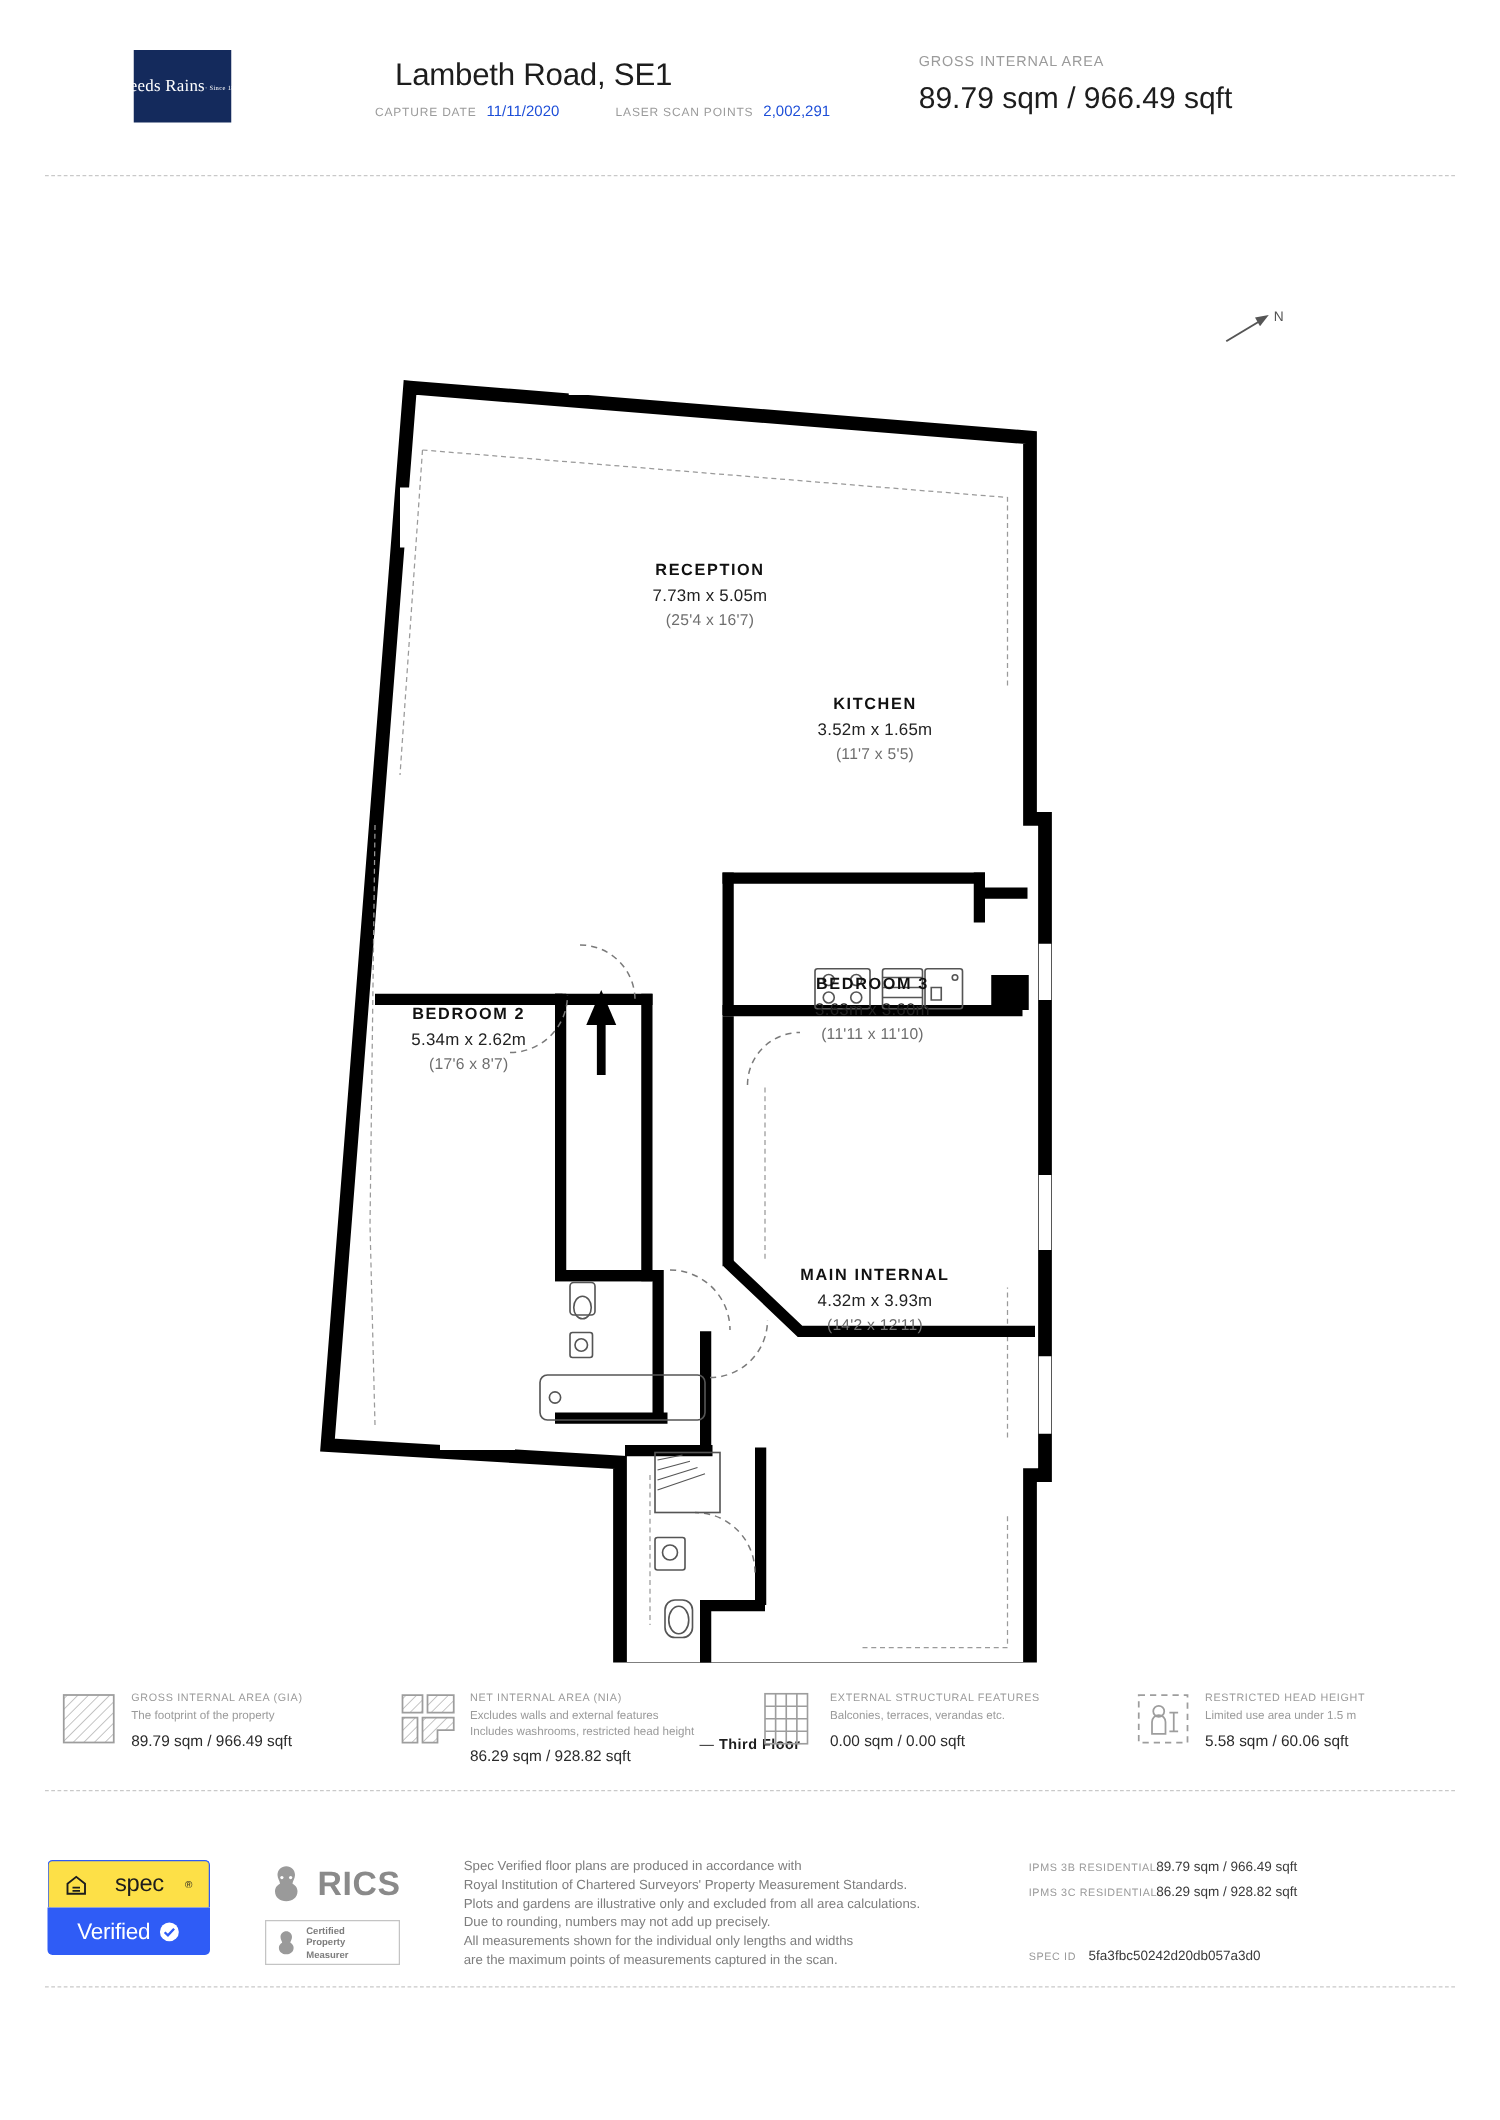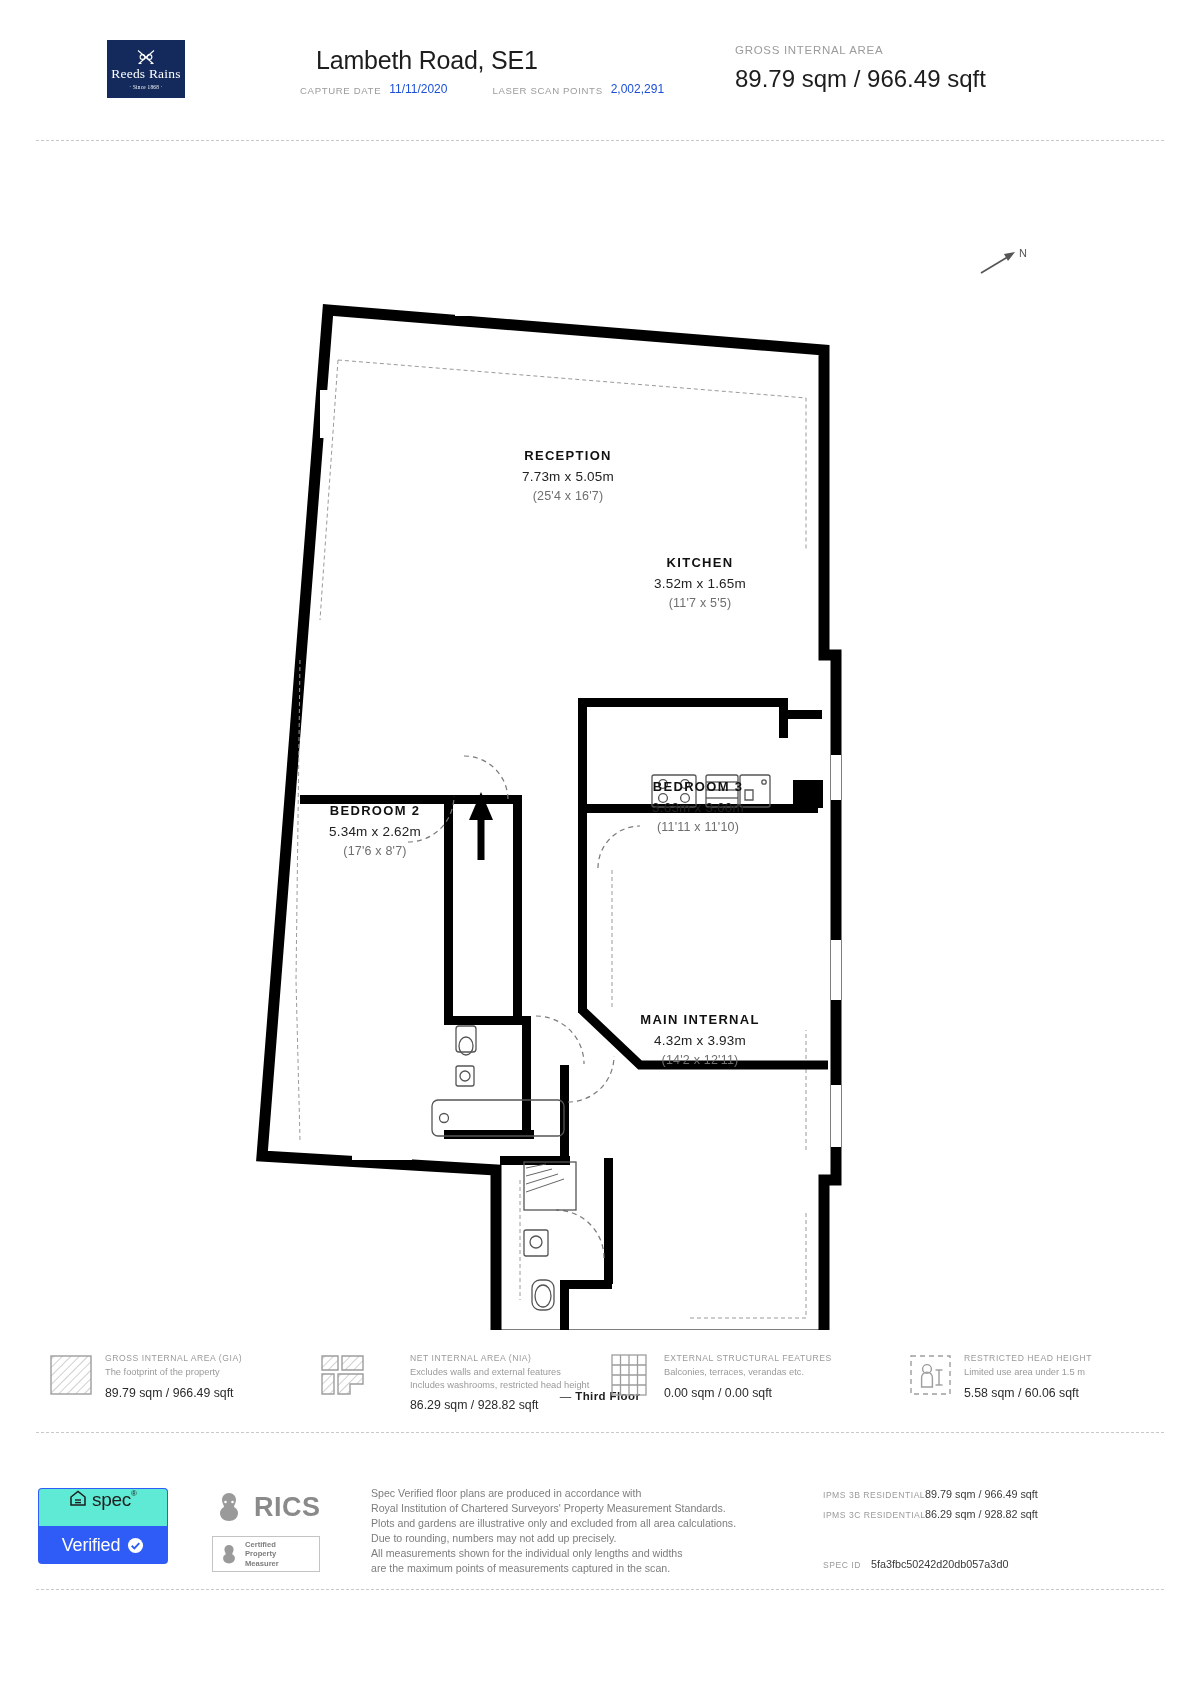--- a/index.html
+++ b/index.html
@@ -11,21 +11,21 @@
     overflow: hidden;
   }
   .page { position: relative; width: 1200px; height: 1696px; }
 
   
   .header { position: absolute; left: 0; top: 0; width: 1200px; height: 140px; }
   .logo-box {
     position: absolute; left: 107px; top: 40px;
     width: 78px; height: 58px;
     background: #142a5c;
-    display: flex; flex-direction: column;
+    display: flex; flex-direction: row;
     align-items: center; justify-content: center;
     color: #fff;
   }
   .logo-keys { width: 26px; height: 18px; margin-bottom: 1px; }
   .logo-name {
     font-family: "Liberation Serif", serif;
     font-size: 13.5px; letter-spacing: .2px; line-height: 1;
     white-space: nowrap;
   }
   .logo-since {
@@ -95,22 +95,23 @@
   .legend-value { font-size: 12.3px; color: #2b2b2b; margin-top: 7px; white-space: nowrap; }
 
   
   .footer { position: absolute; left: 0; top: 1600px; width: 1200px; height: 96px; }
 
   .spec-badge {
     position: absolute; left: 38px; top: 48px; width: 130px;
   }
   .spec-top {
     height: 38px; border: 1.6px solid #2f5cf6; border-bottom: none;
-    background: #5eead4; display: flex; justify-content: center;
+    background: #fde047; display: flex; align-items: center; justify-content: center;
     border-radius: 4px 4px 0 0;
+    gap: 17px;
   }
   .spec-top-label {
     font-size: 19px; color: #1d1d1d; letter-spacing: -.3px; font-weight: 500;
   }
   .spec-home { width: 18px; height: 18px; margin-right: 5px; }
   .spec-reg { font-size: 8px; vertical-align: super; color: #1d1d1d; }
   .spec-bot {
     height: 38px; background: #2f5cf6; color: #fff;
     display: flex; align-items: center; justify-content: center;
     border-radius: 0 0 4px 4px;
@@ -353,21 +354,21 @@
         </defs>
         <rect x="2" y="4" width="40" height="38" fill="url(#hatchA)" stroke="#9d9d9d" stroke-width="1.4"></rect>
       </svg>
       <div class="legend-text">
         <div class="legend-title">GROSS INTERNAL AREA (GIA)</div>
         <div class="legend-desc">The footprint of the property</div>
         <div class="legend-value">89.79 sqm / 966.49 sqft</div>
       </div>
     </div>
 
-    <div class="legend-item" style="left:320px; top:10px;gap:34px;">
+    <div class="legend-item" style="left:320px; top:10px;">
       <svg class="legend-icon" viewBox="0 0 45 45">
         <defs>
           <pattern id="hatchB" width="6" height="6" patternTransform="rotate(45)" patternUnits="userSpaceOnUse">
             <line x1="0" y1="0" x2="0" y2="6" stroke="#b7b7b7" stroke-width="1.3"></line>
           </pattern>
         </defs>
         <path d="M2 4 H18 V18 H2 Z" fill="url(#hatchB)" stroke="#9d9d9d" stroke-width="1.4"></path>
         <path d="M22 4 H43 V18 H22 Z" fill="url(#hatchB)" stroke="#9d9d9d" stroke-width="1.4"></path>
         <path d="M2 22 H14 V42 H2 Z" fill="url(#hatchB)" stroke="#9d9d9d" stroke-width="1.4"></path>
         <path d="M18 22 H43 V32 H30 V42 H18 Z" fill="url(#hatchB)" stroke="#9d9d9d" stroke-width="1.4"></path>

